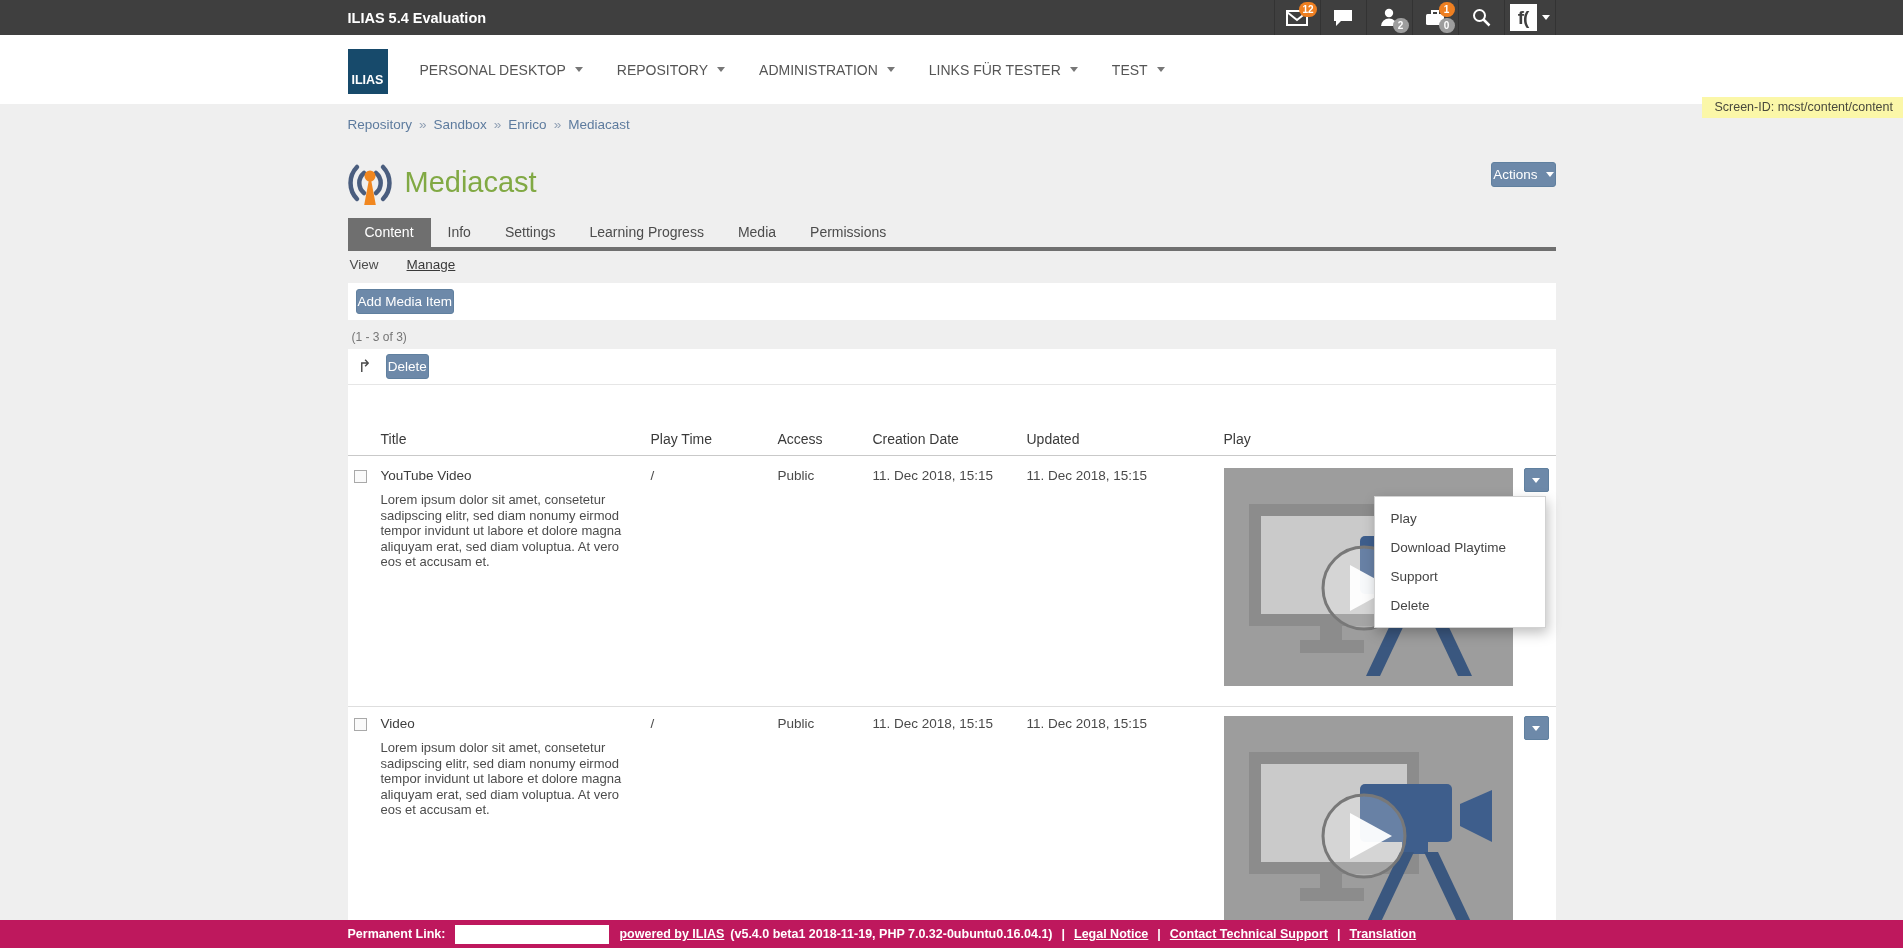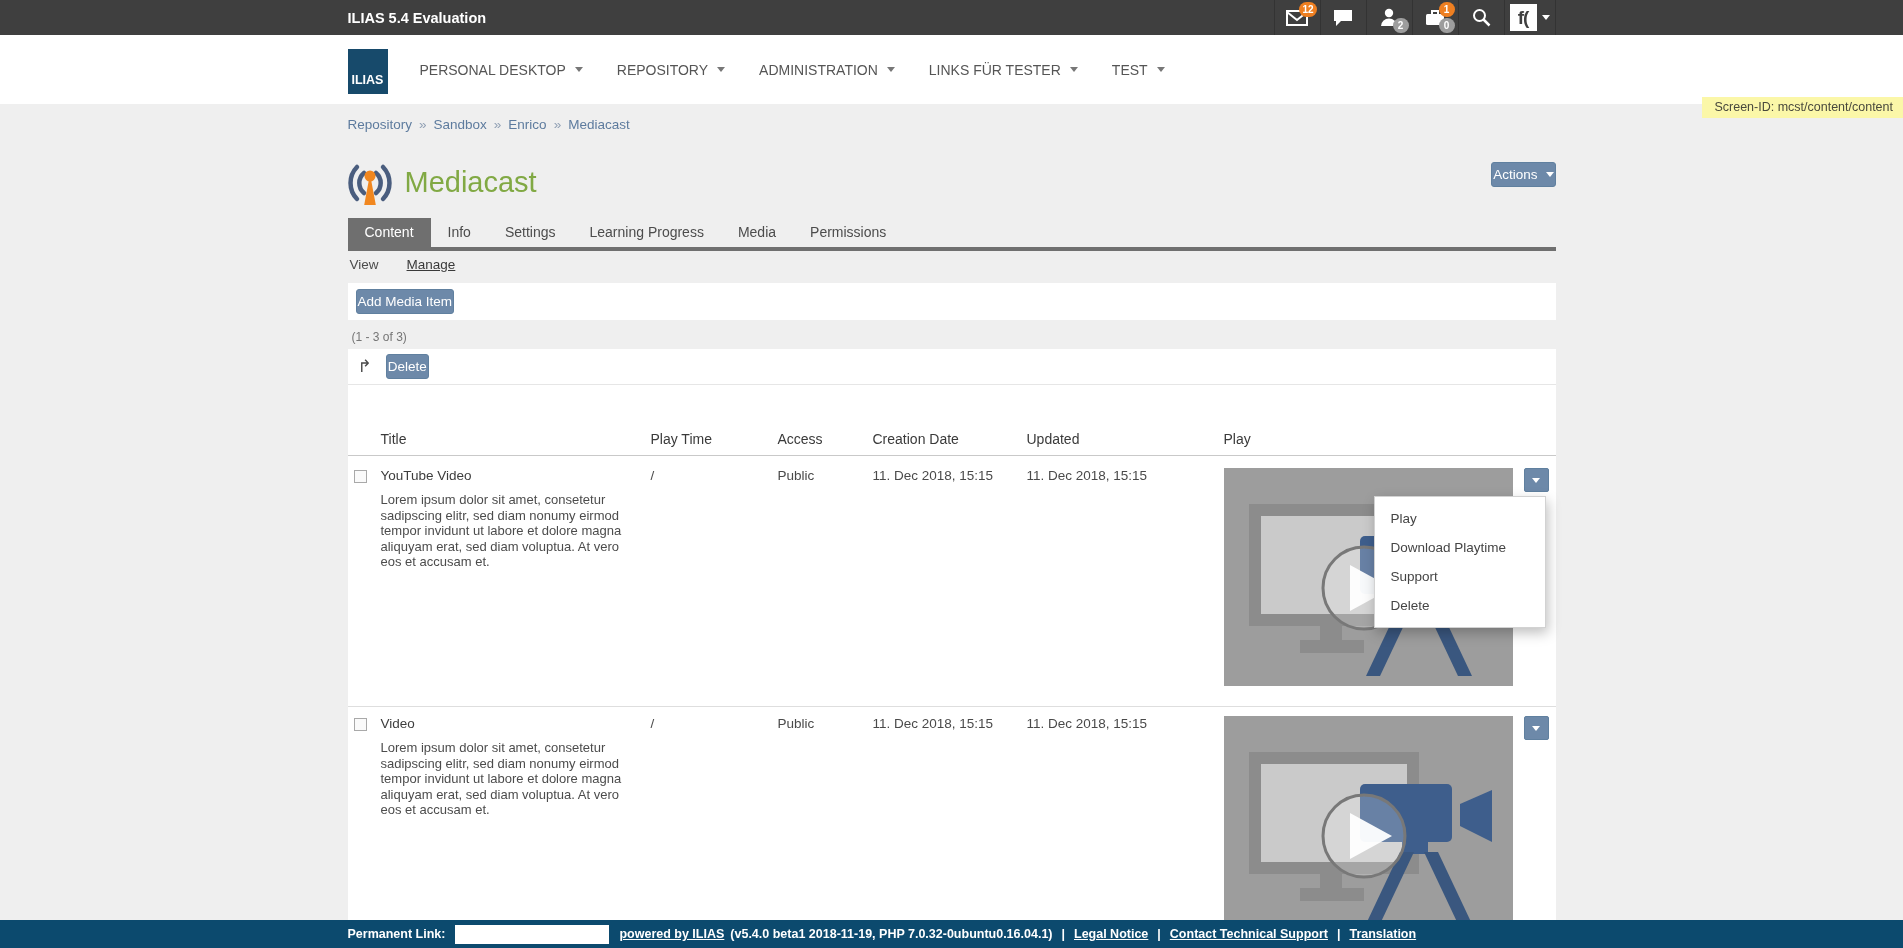--- a/index.html
+++ b/index.html
@@ -91,21 +91,21 @@
   .toggle-btn{position:absolute;top:0;right:7px;width:25px;height:24px;background:#6d89a9;
     border:1px solid #60809f;border-radius:2px;display:flex;align-items:center;justify-content:center;
     box-sizing:border-box;cursor:pointer;}
 
   
   .ctx-menu{position:absolute;top:28px;right:10px;width:170px;background:#fff;
     border:1px solid #d2d2d2;box-shadow:2px 5px 12px rgba(0,0,0,0.25);padding:7px 0;z-index:30;}
   .ctx-item{padding:7px 16px;font-size:13.5px;color:#454545;cursor:pointer;}
 
   
-  .footer{position:absolute;left:0;bottom:0;width:100%;height:28px;background:#0c4a6e;z-index:40;}
+  .footer{position:absolute;left:0;bottom:0;width:100%;height:28px;background:#be185d;z-index:40;}
   .footer .wrap{height:28px;display:flex;align-items:center;color:#fff;font-size:12.5px;font-weight:bold;gap:6px;}
   .permalink-input{width:150px;height:17px;border:none;background:#fff;margin:0 4px;}
   .f-link{text-decoration:underline;cursor:pointer;color:#fff;}
   .f-plain{color:#fff;}
   .f-sep{margin:0 3px;}
 </style>
 </head>
 <body>
 
 <div class="topbar">

